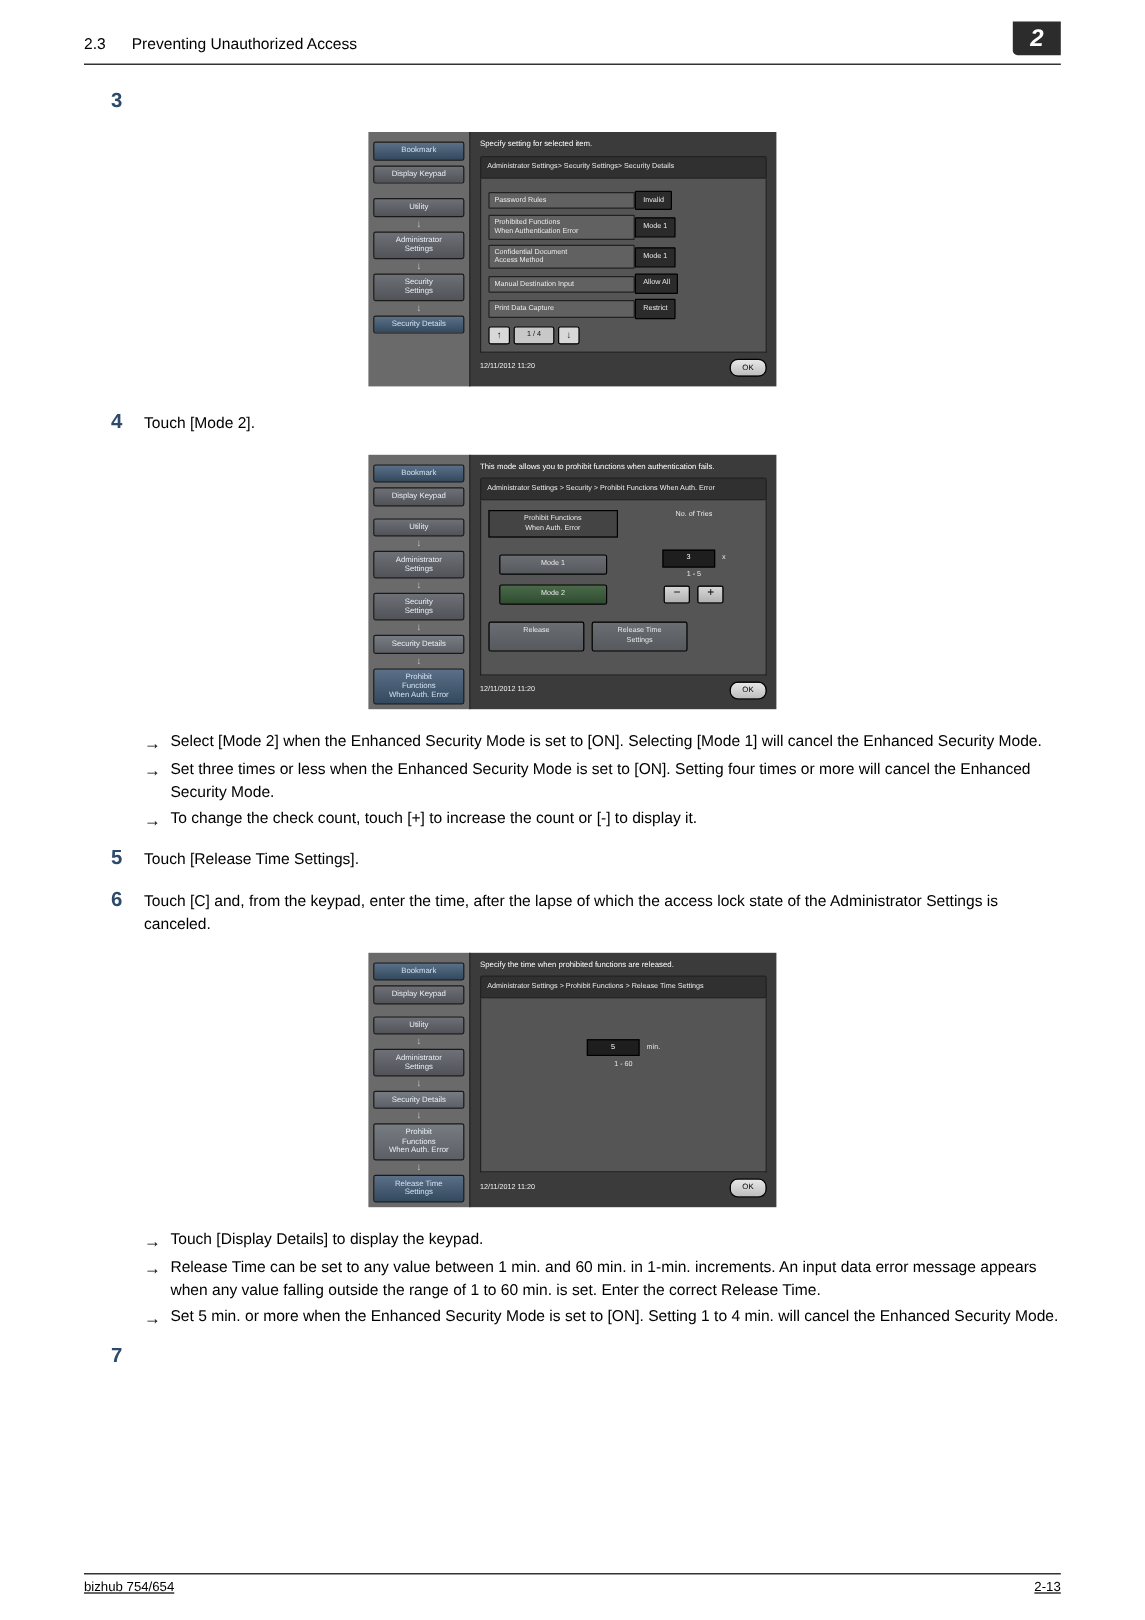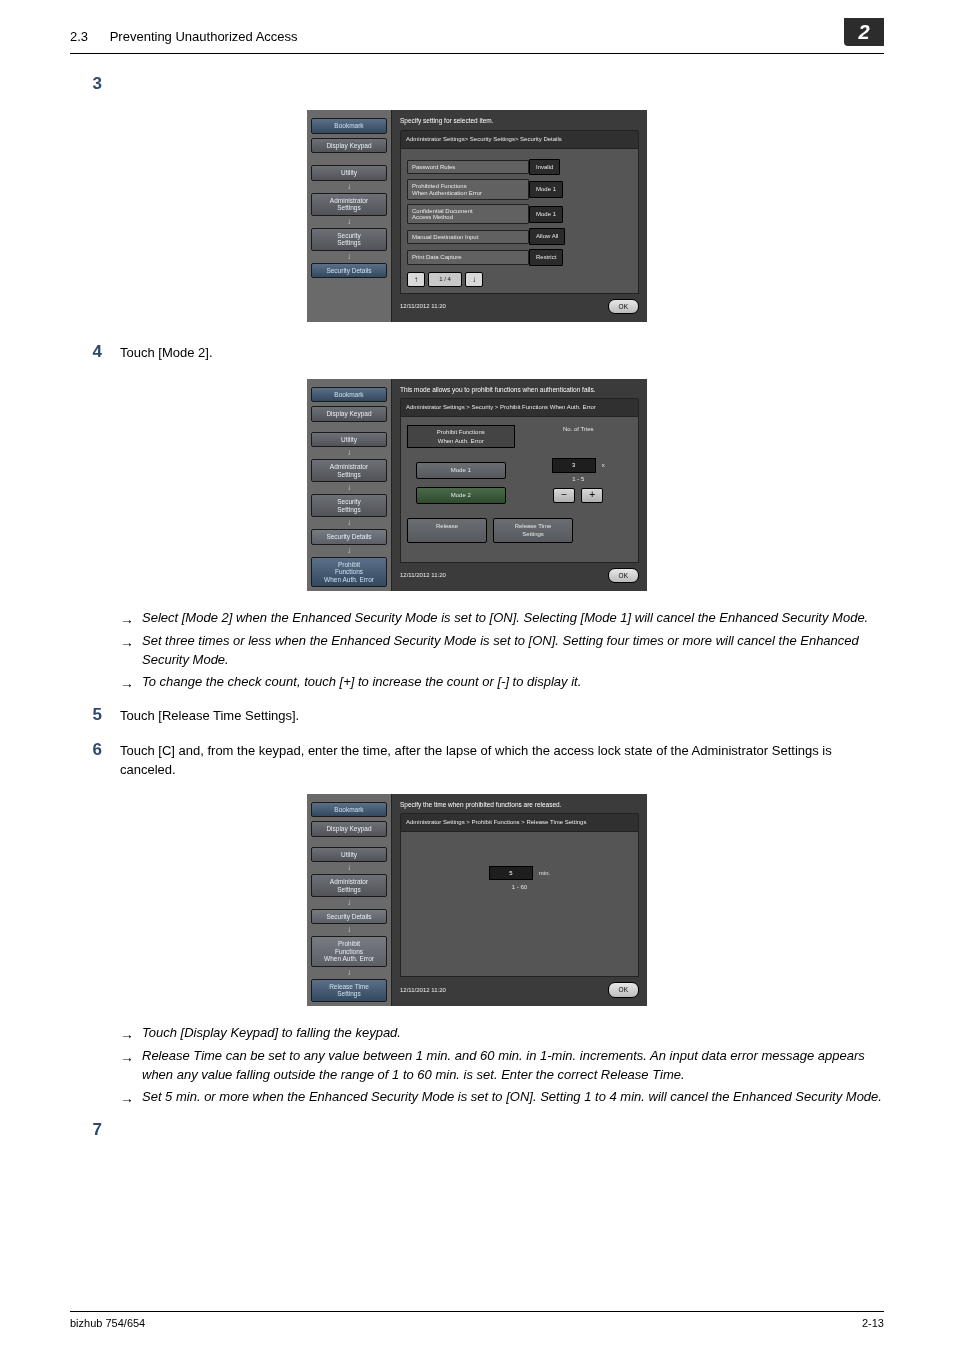--- a/index.html
+++ b/index.html
@@ -69,21 +69,21 @@
   .bullet {
     display: flex;
     align-items: flex-start;
     margin: 3px 0 3px 50px;
   }
   .bullet .arrow {
     flex: 0 0 22px;
     font-weight: bold;
     font-size: 14px;
   }
-  .bullet .txt { flex: 1 1 auto; font-style: italic; }
+  .bullet .txt { flex: 1 1 auto; }
 
   
   .screen-wrap {
     display: flex;
     justify-content: center;
     margin: 14px 0 18px 0;
   }
   .screen {
     display: flex;
     width: 340px;
@@ -268,20 +268,21 @@
   .doc-foot {
     position: absolute;
     bottom: 18px;
     left: 70px;
     right: 70px;
     border-top: 1px solid #000;
     padding-top: 4px;
     font-size: 11px;
     display: flex;
     justify-content: space-between;
+    text-decoration: underline;
   }
 </style>
 </head>
 <body>
 
 <div class="page">
 
   <div class="header-row">
     <div class="header-left">
       <span class="num">2.3</span>
@@ -476,21 +477,21 @@
         <div class="foot">
           <span>12/11/2012   11:20</span>
           <span class="okbtn">OK</span>
         </div>
       </div>
     </div>
   </div>
 
   <div class="bullet">
       <span class="arrow">→</span>
-      <span class="txt">Touch [Display Keypad] to falling the keypad.</span>
+      <span class="txt">Touch [Display Details] to display the keypad.</span>
     </div>
   <div class="bullet">
       <span class="arrow">→</span>
       <span class="txt">Release Time can be set to any value between 1 min. and 60 min. in 1-min. increments. An input data error message appears when any value falling outside the range of 1 to 60 min. is set. Enter the correct Release Time.</span>
     </div>
   <div class="bullet">
       <span class="arrow">→</span>
       <span class="txt">Set 5 min. or more when the Enhanced Security Mode is set to [ON]. Setting 1 to 4 min. will cancel the Enhanced Security Mode.</span>
     </div>
 

